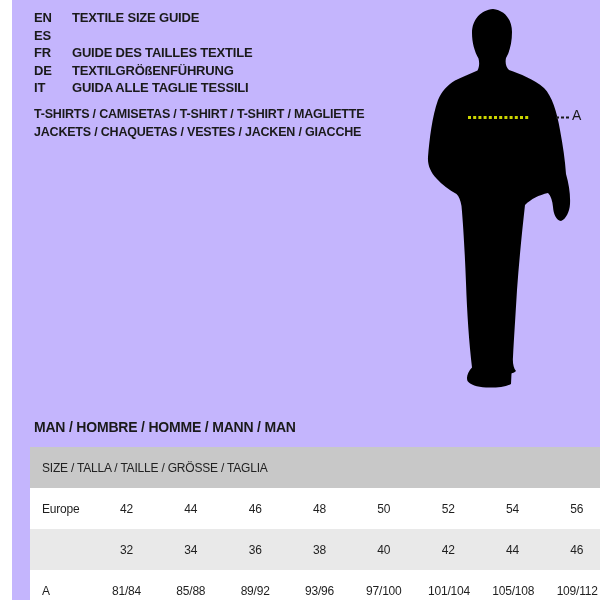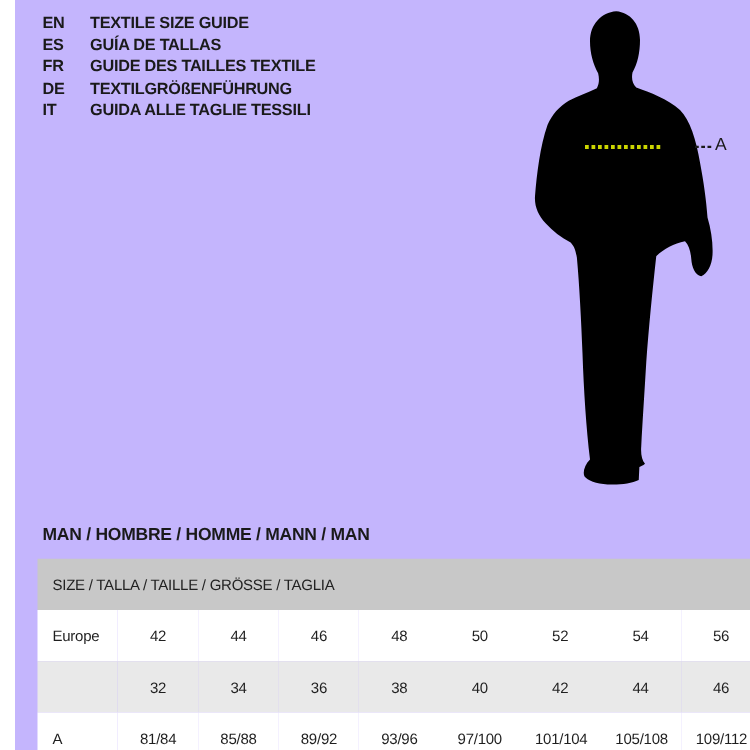--- a/index.html
+++ b/index.html
@@ -39,36 +39,39 @@
 
 <div class="canvas">
 
   <div class="lang-list">
     <div class="lang-row">
       <span class="code">EN</span>
       <span class="txt">TEXTILE SIZE GUIDE</span>
     </div>
     <div class="lang-row">
       <span class="code">ES</span>
-      <span class="txt">GUÍA DE TALLAS</span>
     </div>
     <div class="lang-row">
       <span class="code">FR</span>
       <span class="txt">GUIDE DES TAILLES TEXTILE</span>
     </div>
     <div class="lang-row">
       <span class="code">DE</span>
       <span class="txt">TEXTILGRÖßENFÜHRUNG</span>
     </div>
     <div class="lang-row">
       <span class="code">IT</span>
       <span class="txt">GUIDA ALLE TAGLIE TESSILI</span>
     </div>
   </div>
 
+  <div class="cats">
+    <div>T-SHIRTS / CAMISETAS / T-SHIRT / T-SHIRT / MAGLIETTE</div>
+    <div>JACKETS / CHAQUETAS / VESTES / JACKEN / GIACCHE</div>
+  </div>
 
   <svg class="figure-svg" viewBox="0 0 190 395" xmlns="http://www.w3.org/2000/svg" aria-hidden="true">
     <path fill="#000000" d="
       M 91 9
       C 102 10, 110 19, 110 32
       C 110 42, 108 51, 104 58
       C 103 63, 104 67, 107 70
       C 118 74, 132 79, 142 88
       C 150 96, 155 112, 158 130
       C 161 146, 163 160, 164 174

